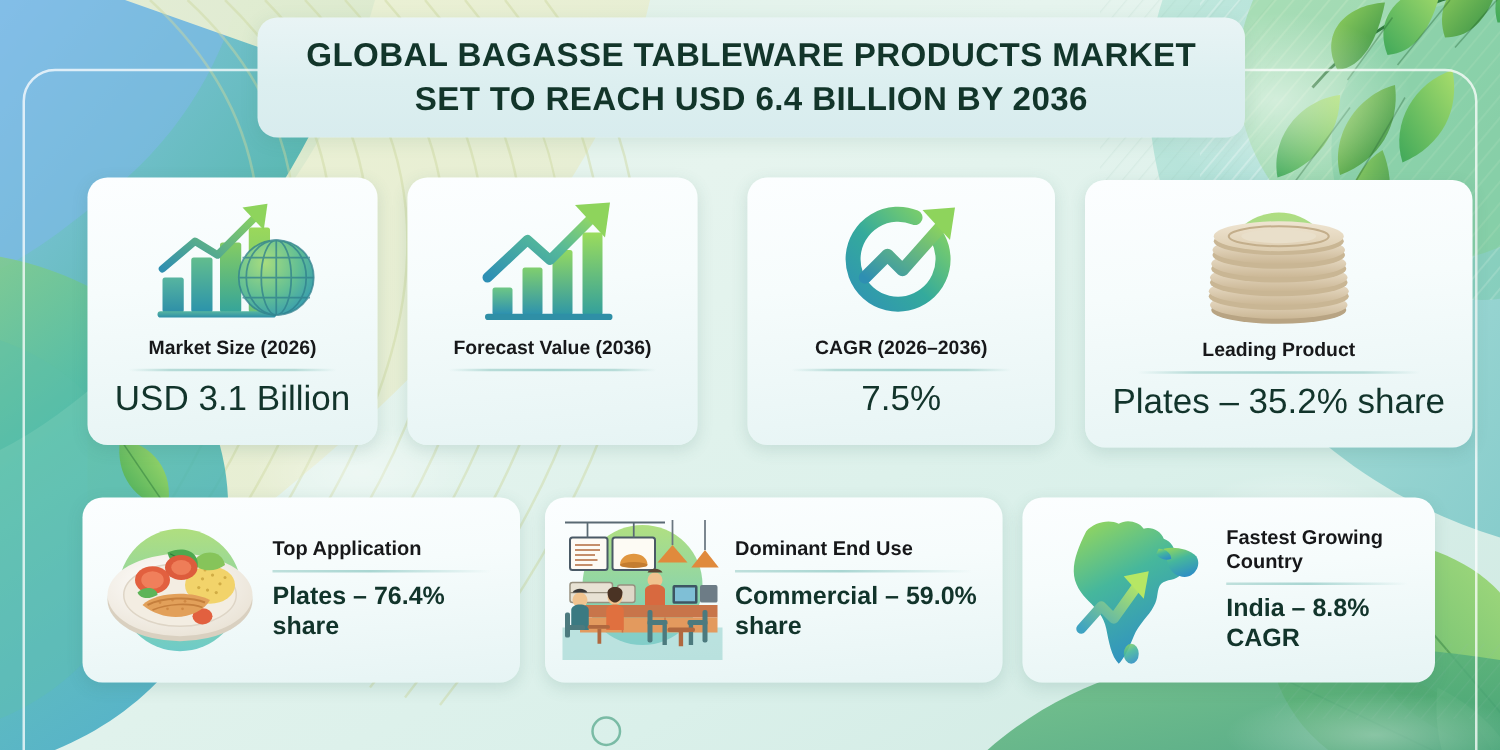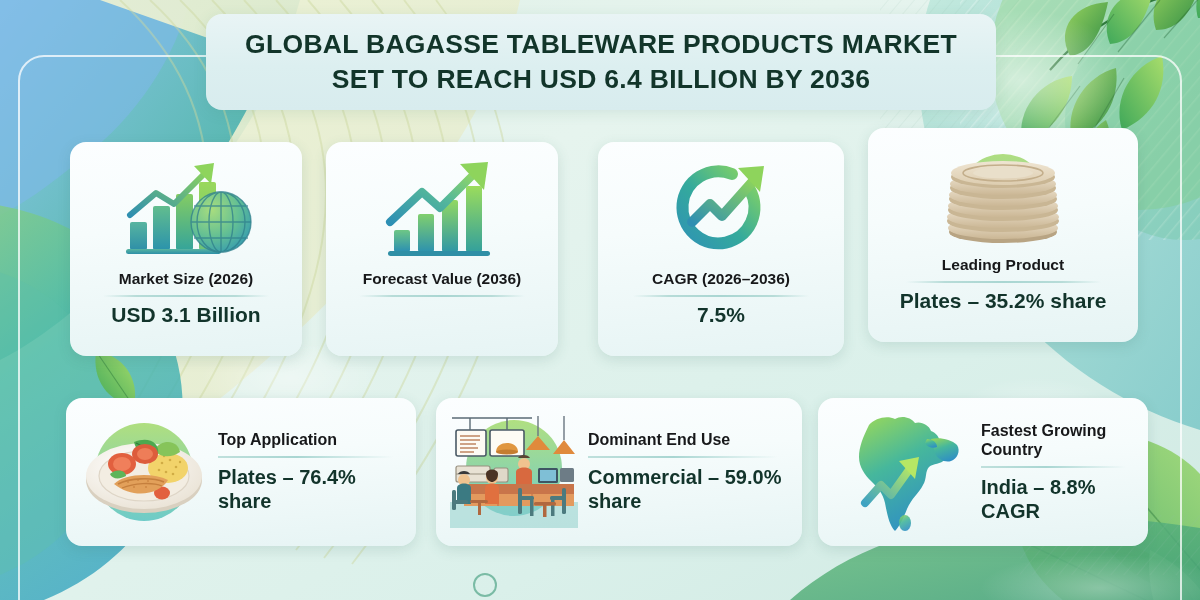--- a/index.html
+++ b/index.html
@@ -58,28 +58,28 @@
   .kpi .ico{ height:112px; display:flex; align-items:center; justify-content:center; }
   .kpi .lab{
     font-size:15.5px; font-weight:700; color:#17181a;
     text-align:left; white-space:nowrap; margin-top:2px;
   }
   .kpi .rule{
     width:78%; height:1.5px; margin:7px 0 6px;
     background:linear-gradient(90deg,rgba(180,220,215,0) 0%,#b7dcd8 20%,#a9d6d2 50%,#b7dcd8 80%,rgba(180,220,215,0) 100%);
   }
   .kpi .val{
-    font-size:21px; font-weight:700; color:#12342b;
+    font-size:28px; font-weight:400; color:#12342b;
     text-align:right; white-space:nowrap;
   }
 
   #card-market-size   { left:70px;  top:142px; }
   #card-forecast      { left:326px; top:142px; }
   #card-cagr          { left:598px; top:142px; width:246px; }
-  #card-leading       { left:868px; top:128px; width:270px; }
+  #card-leading       { left:868px; top:144px; width:310px; }
 
   
   .wide{
     height:148px; display:flex; align-items:center; padding:10px 16px 10px 10px; gap:6px;
   }
   .wide .ico{ width:136px; min-width:136px; height:126px; display:flex; align-items:center; justify-content:center; }
   .wide .txt{ flex:1; display:flex; flex-direction:column; }
   .wide .lab{ font-size:16px; font-weight:700; color:#17181a; line-height:1.2; }
   .wide .rule{
     width:96%; height:1.5px; margin:7px 0 7px;

